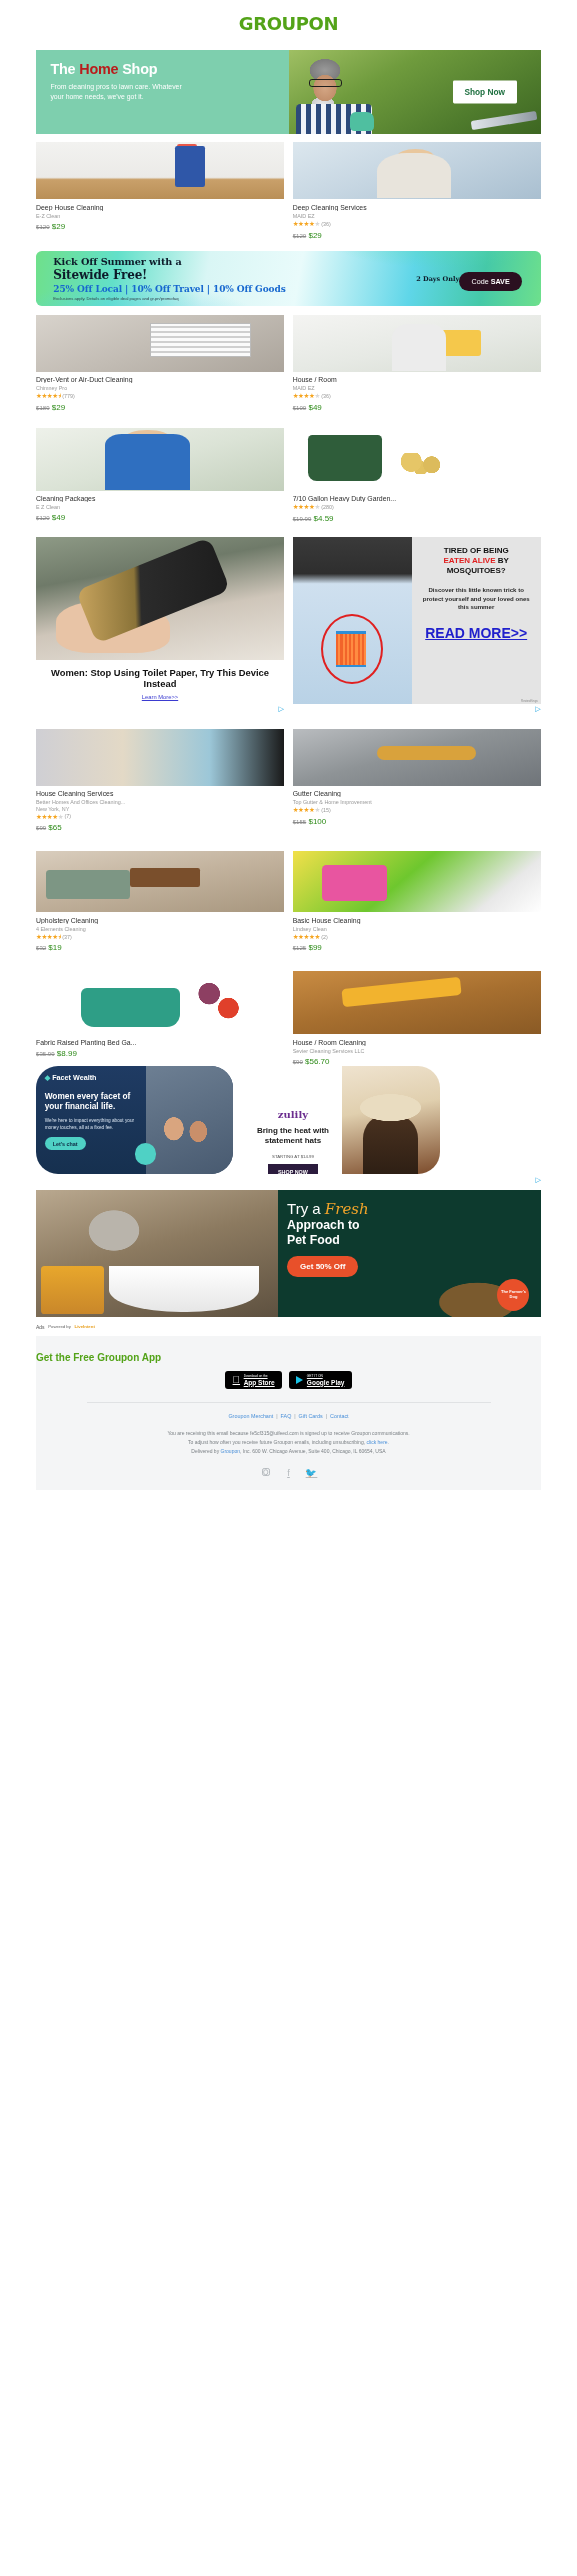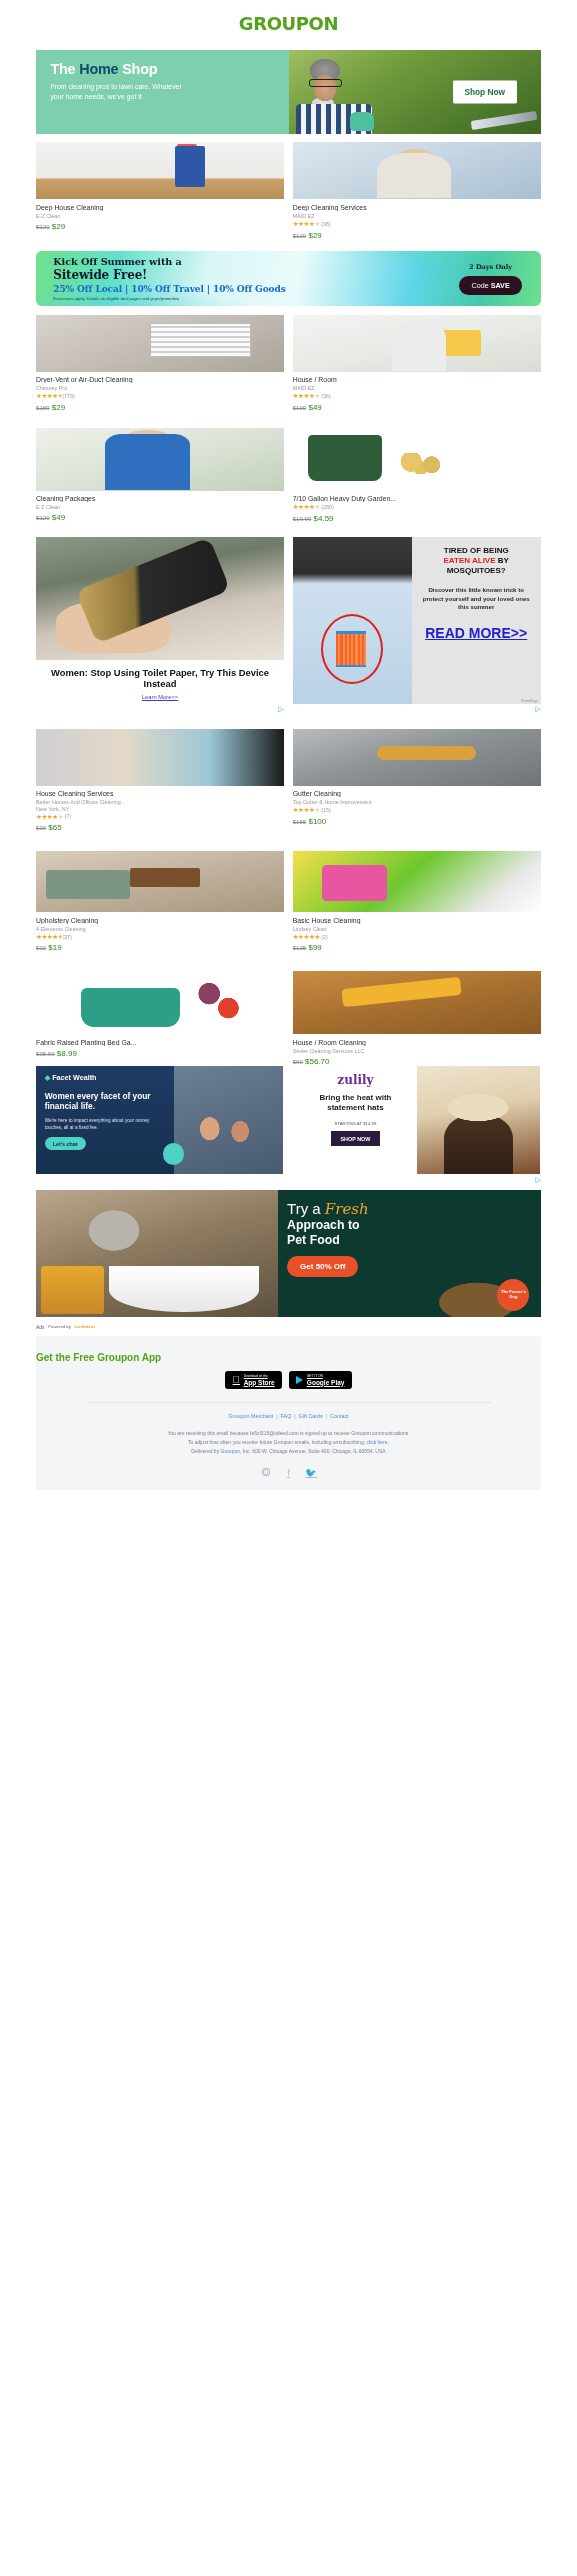--- a/index.html
+++ b/index.html
@@ -26,21 +26,21 @@
   
   .hero {
     width: 505px; margin: 5.8px auto 0;
     display: flex; height: 84px; overflow: hidden;
   }
   .hero-left {
     width: 50%; background: #7ecfae; color: #fff;
     padding: 12.3px 13px 0 14.4px; position: relative;
   }
   .hero-title { font-size: 14.4px; font-weight: bold; letter-spacing: -0.2px; line-height: 1.1; }
-  .hero-title .hl { color: #0c4a6e; }
+  .hero-title .hl { color: #b91c1c; }
   .hero-sub { font-size: 6.9px; line-height: 1.45; margin-top: 4.3px; font-weight: 500; max-width: 137px; }
   .hero-right {
     width: 50%; position: relative; overflow: hidden;
     background: linear-gradient(150deg,#9fbf63 0%,#6f9b3d 35%,#4e7a2c 75%,#3d6622 100%);
   }
   .hero-photo-man {
     position: absolute; left: 1.4px; top: 5.8px; width: 87px; height: 81px;
     background:
       radial-gradient(ellipse 19px 21.6px at 35px 32px,#d4a684 0%,#c28f6c 60%,transparent 62%),
       radial-gradient(ellipse 21.6px 16px at 35px 14.4px,#9a9a9a 0%,#7d7d7d 70%,transparent 72%),
@@ -139,21 +139,21 @@
     content:""; position:absolute; inset:0;
     background:
       radial-gradient(ellipse 202px 50px at 18% 120%, rgba(90,210,230,.55), transparent 65%),
       radial-gradient(ellipse 173px 43px at 80% -20%, rgba(90,220,170,.45), transparent 65%);
   }
   .promo-text { position: relative; padding-left: 17.3px; z-index: 2; }
   .promo-l1 { font-family: "DejaVu Serif", serif; font-weight: bold; font-size: 9.7px; color: #0d1b2a; letter-spacing: -0.1px; }
   .promo-l2 { font-family: "DejaVu Serif", serif; font-weight: bold; font-size: 12px; color: #0d1b2a; letter-spacing: -0.2px; margin-top: 0.7px; }
   .promo-l3 { font-family: "DejaVu Serif", serif; font-weight: bold; font-size: 9px; color: #1667cf; margin-top: 2.2px; letter-spacing: -0.1px; }
   .promo-fine { font-size: 4.2px; color: #33414d; margin-top: 2.2px; }
-  .promo-right { position: absolute; right: 19px; top: 0; height: 100%; display: flex; flex-direction: column; align-items: center; justify-content: center; z-index: 2; }
+  .promo-right { position: absolute; right: 19px; top: 0; height: 100%; display: flex; flex-direction: row; align-items: center; justify-content: center; z-index: 2; }
   .promo-days { font-family: "DejaVu Serif", serif; font-weight: bold; font-size: 6.5px; color: #0d1b2a; }
   .promo-code {
     margin-top: 5px; background: #2b1020; color: #fff; font-size: 7.2px;
     padding: 5px 12.3px; border-radius: 14.4px; white-space: nowrap;
   }
   .promo-code b { font-weight: bold; }
 
   
   .ad-row { width: 505px; margin: 14.4px auto 0; display: flex; gap: 8.7px; }
   .ad-unit { width: 248px; position: relative; }
@@ -200,37 +200,37 @@
 
   
   .browse-wrap { text-align: center; margin: 20px 0 24.5px; }
   .browse-btn {
     display: inline-block; background: #53a318; color: #fff; font-size: 8px;
     padding: 8.7px 21.6px; border-radius: 2.2px; font-weight: 500;
   }
 
   
   .spon-row { width: 505px; margin: 0 auto; display: flex; gap: 10px; position: relative; }
-  .spon { width: 247px; height: 108px; position: relative; overflow: hidden; }
+  .spon { width: 197px; height: 108px; position: relative; overflow: hidden; border-radius: 22px; }
   .facet { background: linear-gradient(180deg,#1f3b63 0%,#16304f 100%); display:flex; }
   .facet-l { width: 56%; padding: 7.2px 7.2px 0 8.7px; color:#fff; }
   .facet-logo { font-size: 7.2px; font-weight: bold; color:#fff; }
   .facet-logo .dot { color:#4fd1c5; }
   .facet-h { font-size: 8.3px; font-weight: bold; line-height: 1.25; margin-top: 8.7px; color:#fff; }
   .facet-p { font-size: 4.7px; line-height: 1.5; margin-top: 5.8px; color:#dbe6f2; }
   .facet-btn { display:inline-block; margin-top: 5.8px; background:#4fd1c5; color:#0f2942; font-size:5.4px; font-weight:bold; padding:3.6px 8px; border-radius:8.7px; }
   .facet-r { width: 44%; position: relative; background: linear-gradient(160deg,#6d7f93 0%,#485a70 100%); }
   .facet-r:after { content:""; position:absolute; left:14%; top:34%; width:70%; height:62%;
     background: radial-gradient(ellipse 16px 19px at 26% 40%,#d9a57f 0 60%,transparent 62%),
                 radial-gradient(ellipse 14.4px 17.3px at 66% 44%,#c98f6a 0 60%,transparent 62%); }
   .facet-badge { position:absolute; left:-11.5px; bottom:8.7px; width:21.6px; height:21.6px; border-radius:50%; background:#4fd1c5; }
 
   .zulily { background:#fff; display:flex; }
   .zul-l { width: 50%; background:#fff; padding: 7.2px 5.8px 0 7.2px; text-align:center; }
-  .zul-logo { font-size: 12px; font-weight: bold; color:#6b2d8f; font-family:"DejaVu Serif",serif; }
+  .zul-logo { font-size: 10px; font-weight: bold; color:#6b2d8f; font-family:"DejaVu Serif",serif;margin-top:36px; }
   .zul-h { font-size: 8px; font-weight: bold; color:#1b1b1b; line-height:1.25; margin-top: 6.5px; }
   .zul-s { font-size: 4.3px; color:#555; margin-top: 7.2px; }
   .zul-btn { display:inline-block; margin-top: 5.8px; background:#2b1b3d; color:#fff; font-size:5.4px; font-weight:bold; padding:4.3px 10px; }
   .zul-r { width: 50%; position: relative; background: linear-gradient(170deg,#efe3cf 0%,#e0cfae 40%,#7b4a2a 100%); }
   .zul-r:after { content:""; position:absolute; left:8%; top:10%; width:84%; height:48%;
     background: radial-gradient(ellipse 43px 19px at 50% 60%,#e9dcc0 0 70%,transparent 72%); }
   .zul-r:before { content:""; position:absolute; left:22%; bottom:0; width:56%; height:54%;
     background: linear-gradient(180deg,#4a3220 0%,#2e1f14 100%); border-radius: 40% 40% 0 0; }
 
   .petfood { width: 505px; height: 127px; margin: 16px auto 0; display:flex; position: relative; overflow: hidden; }

